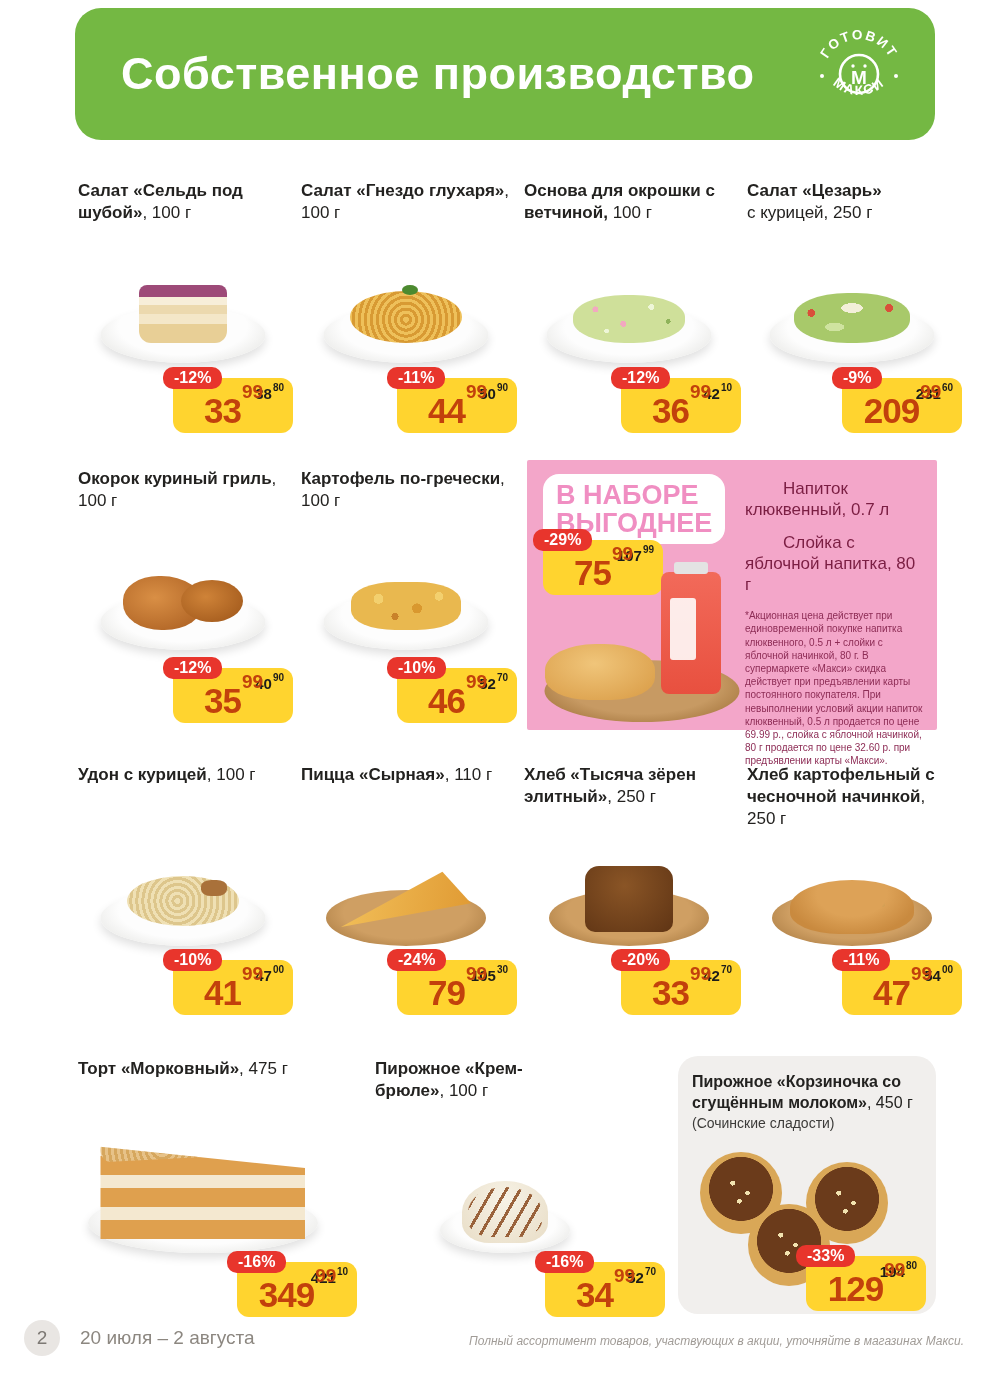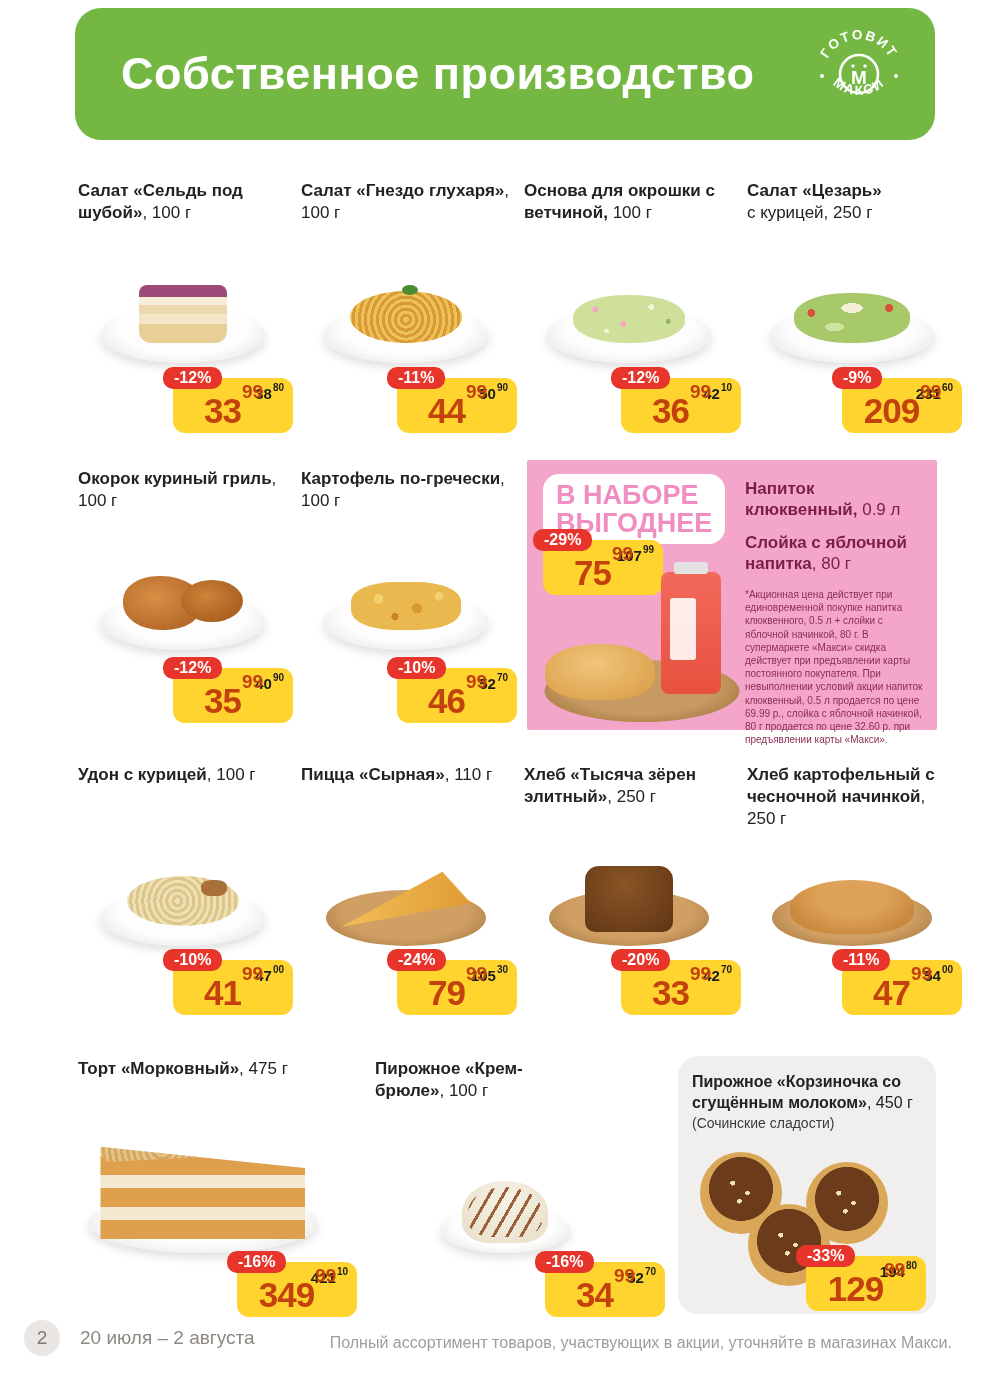--- a/index.html
+++ b/index.html
@@ -89,21 +89,21 @@
      background:repeating-linear-gradient(120deg,transparent 0 9px,#8a4a1f 9px 12px);}
 
   
   .promo{position:absolute;left:527px;top:460px;width:410px;height:270px;
          background:#f3a6c9;border-radius:2px;}
   .promo-badge{position:absolute;left:16px;top:14px;background:#fff;border-radius:16px;
          padding:7px 13px;color:#f08ec2;font-weight:800;font-size:27px;line-height:1.04;}
   .promo .tag{left:16px;top:80px;}
   .promo-right{position:absolute;left:218px;top:18px;width:180px;color:#7b1e43;}
   .promo-item{font-size:17px;line-height:1.25;margin-bottom:11px;}
-  .promo-item .pname{font-weight:700;}
+  .promo-item .pname{font-weight:400;margin-left:38px;}
   .promo-legal{font-size:10px;line-height:1.32;color:#8d2c55;margin-top:14px;}
   .promo-photo{position:absolute;left:10px;top:78px;width:210px;height:184px;}
   .promo-board{position:absolute;bottom:0;left:50%;transform:translateX(-50%);
          width:195px;height:62px;border-radius:50%;
          background:radial-gradient(ellipse at 50% 40%,#c79a63 55%,#96672f 100%);}
   .promo-bottle{position:absolute;right:26px;bottom:28px;width:60px;height:122px;border-radius:8px;
          background:linear-gradient(180deg,#f26a5a,#e8503f);}
   .promo-bottle:before{content:"";position:absolute;top:-10px;left:13px;width:34px;height:12px;
          background:#e3e3e3;border-radius:3px;}
   .promo-bottle:after{content:"";position:absolute;left:9px;top:26px;width:26px;height:62px;
@@ -125,21 +125,21 @@
           radial-gradient(circle 3px at 48% 60%,#f2e3b0 80%,transparent 81%),
           radial-gradient(circle at 50% 45%,#6b3b1b 0 52%,#d9a757 53% 100%);}
   .tart1{left:0;top:0;} .tart2{right:28px;top:10px;} .tart3{left:48px;bottom:0;}
   .graybox .tag{left:auto;right:10px;top:200px;}
 
   
   .pagenum{position:absolute;left:24px;top:1320px;width:36px;height:36px;border-radius:50%;
            background:#e9e6e3;color:#7d7974;font-size:19px;font-weight:400;
            display:flex;align-items:center;justify-content:center;}
   .daterange{position:absolute;left:80px;top:1327px;font-size:19px;color:#8c8780;}
-  .footnote{position:absolute;right:48px;top:1334px;font-size:16px;color:#a19c97;}
+  .footnote{position:absolute;right:36px;top:1334px;font-size:12px;color:#a19c97;font-style:italic;}
 </style>
 </head>
 <body>
 
 <div class="page">
 
   <div class="header">
     <h1>Собственное производство</h1>
     <svg class="logo" width="100" height="100" viewBox="0 0 100 100">
       <defs>
@@ -236,21 +236,21 @@
       <span class="disc">-29%</span>
       <span class="old"><span>107</span><sup>99</sup></span>
       <span class="new"><span>75</span><sup>99</sup></span>
     </div>
     <div class="promo-photo">
       <div class="promo-board"></div>
       <div class="promo-bottle"></div>
       <div class="promo-pastry"></div>
     </div>
     <div class="promo-right">
-      <div class="promo-item"><span class="pname">Напиток клюквенный,</span><span class="pweight"> 0.9 л</span></div>
+      <div class="promo-item"><span class="pname">Напиток клюквенный,</span><span class="pweight"> 0.7 л</span></div>
       <div class="promo-item"><span class="pname">Слойка с яблочной напитка</span><span class="pweight">, 80 г</span></div>
       <div class="promo-legal">*Акционная цена действует при единовременной покупке напитка клюквенного, 0.5 л + слойки с яблочной начинкой, 80 г. В супермаркете «Макси» скидка действует при предъявлении карты постоянного покупателя. При невыполнении условий акции напиток клюквенный, 0.5 л продается по цене 69.99 р., слойка с яблочной начинкой, 80 г продается по цене 32.60 р. при предъявлении карты «Макси».</div>
     </div>
   </div>
 
   <div class="cell" style="left:78px;top:764px"><span class="pname">Удон с курицей</span><span class="pweight">, 100 г</span></div>
   <div class="cell" style="left:301px;top:764px"><span class="pname">Пицца «Сырная»</span><span class="pweight">, 110 г</span></div>
   <div class="cell" style="left:524px;top:764px"><span class="pname">Хлеб «Тысяча зёрен элитный»</span><span class="pweight">, 250 г</span></div>
   <div class="cell" style="left:747px;top:764px"><span class="pname">Хлеб картофельный с чесночной начинкой</span><span class="pweight">, 250 г</span></div>
 

